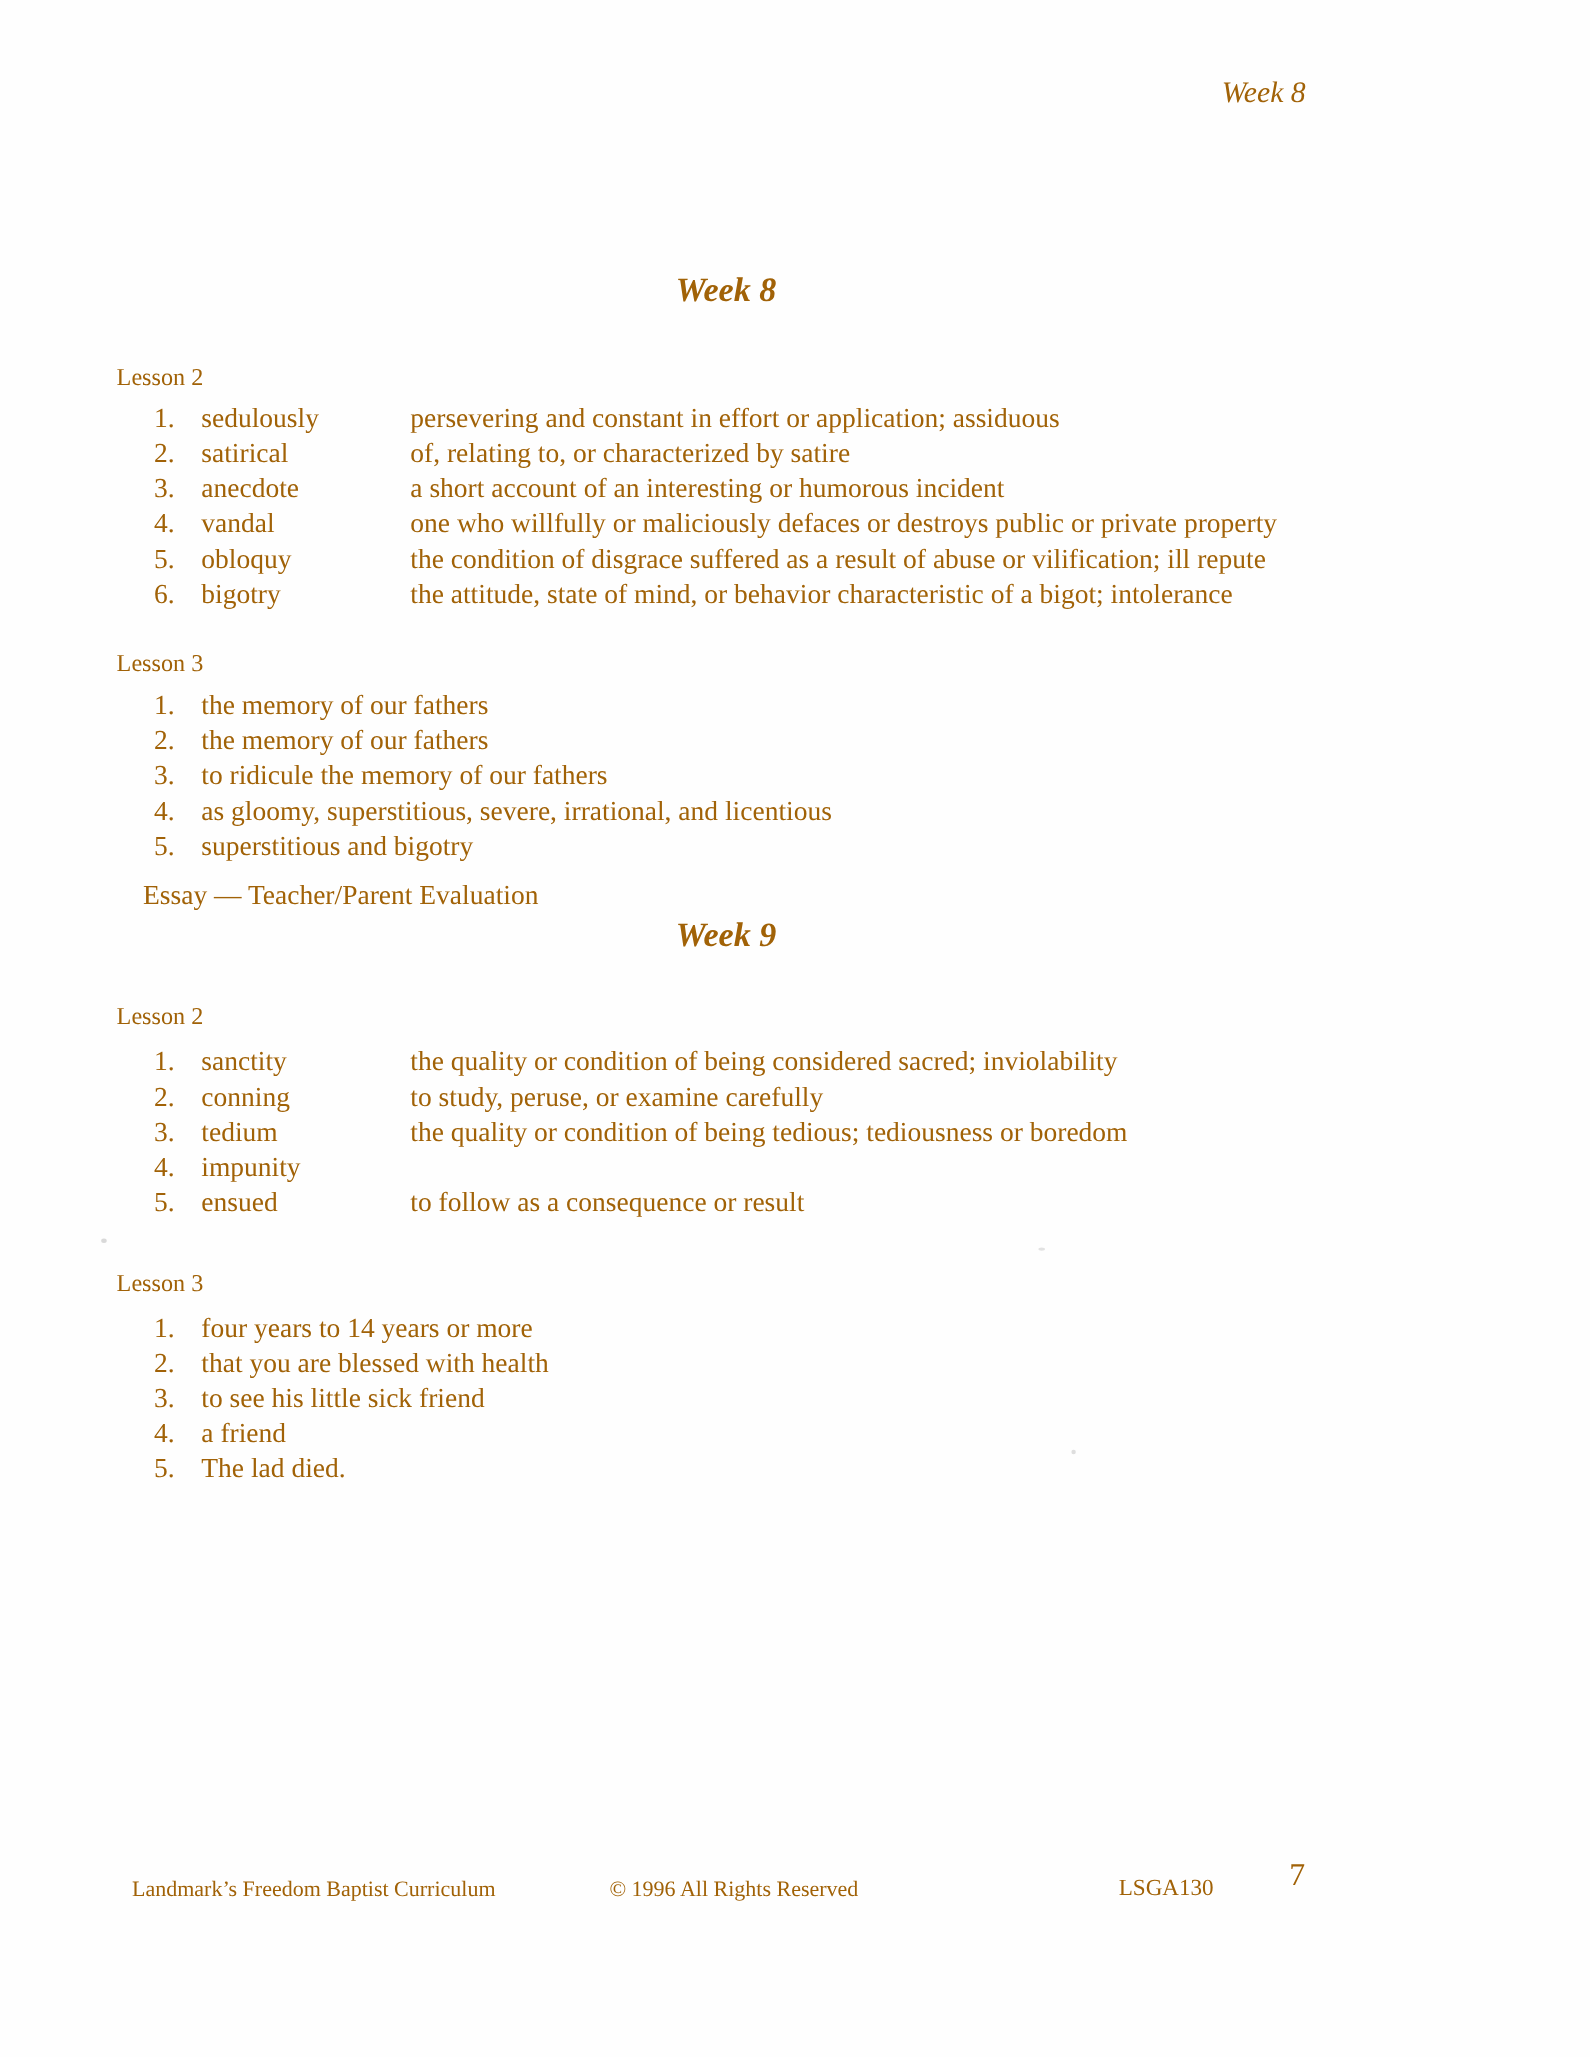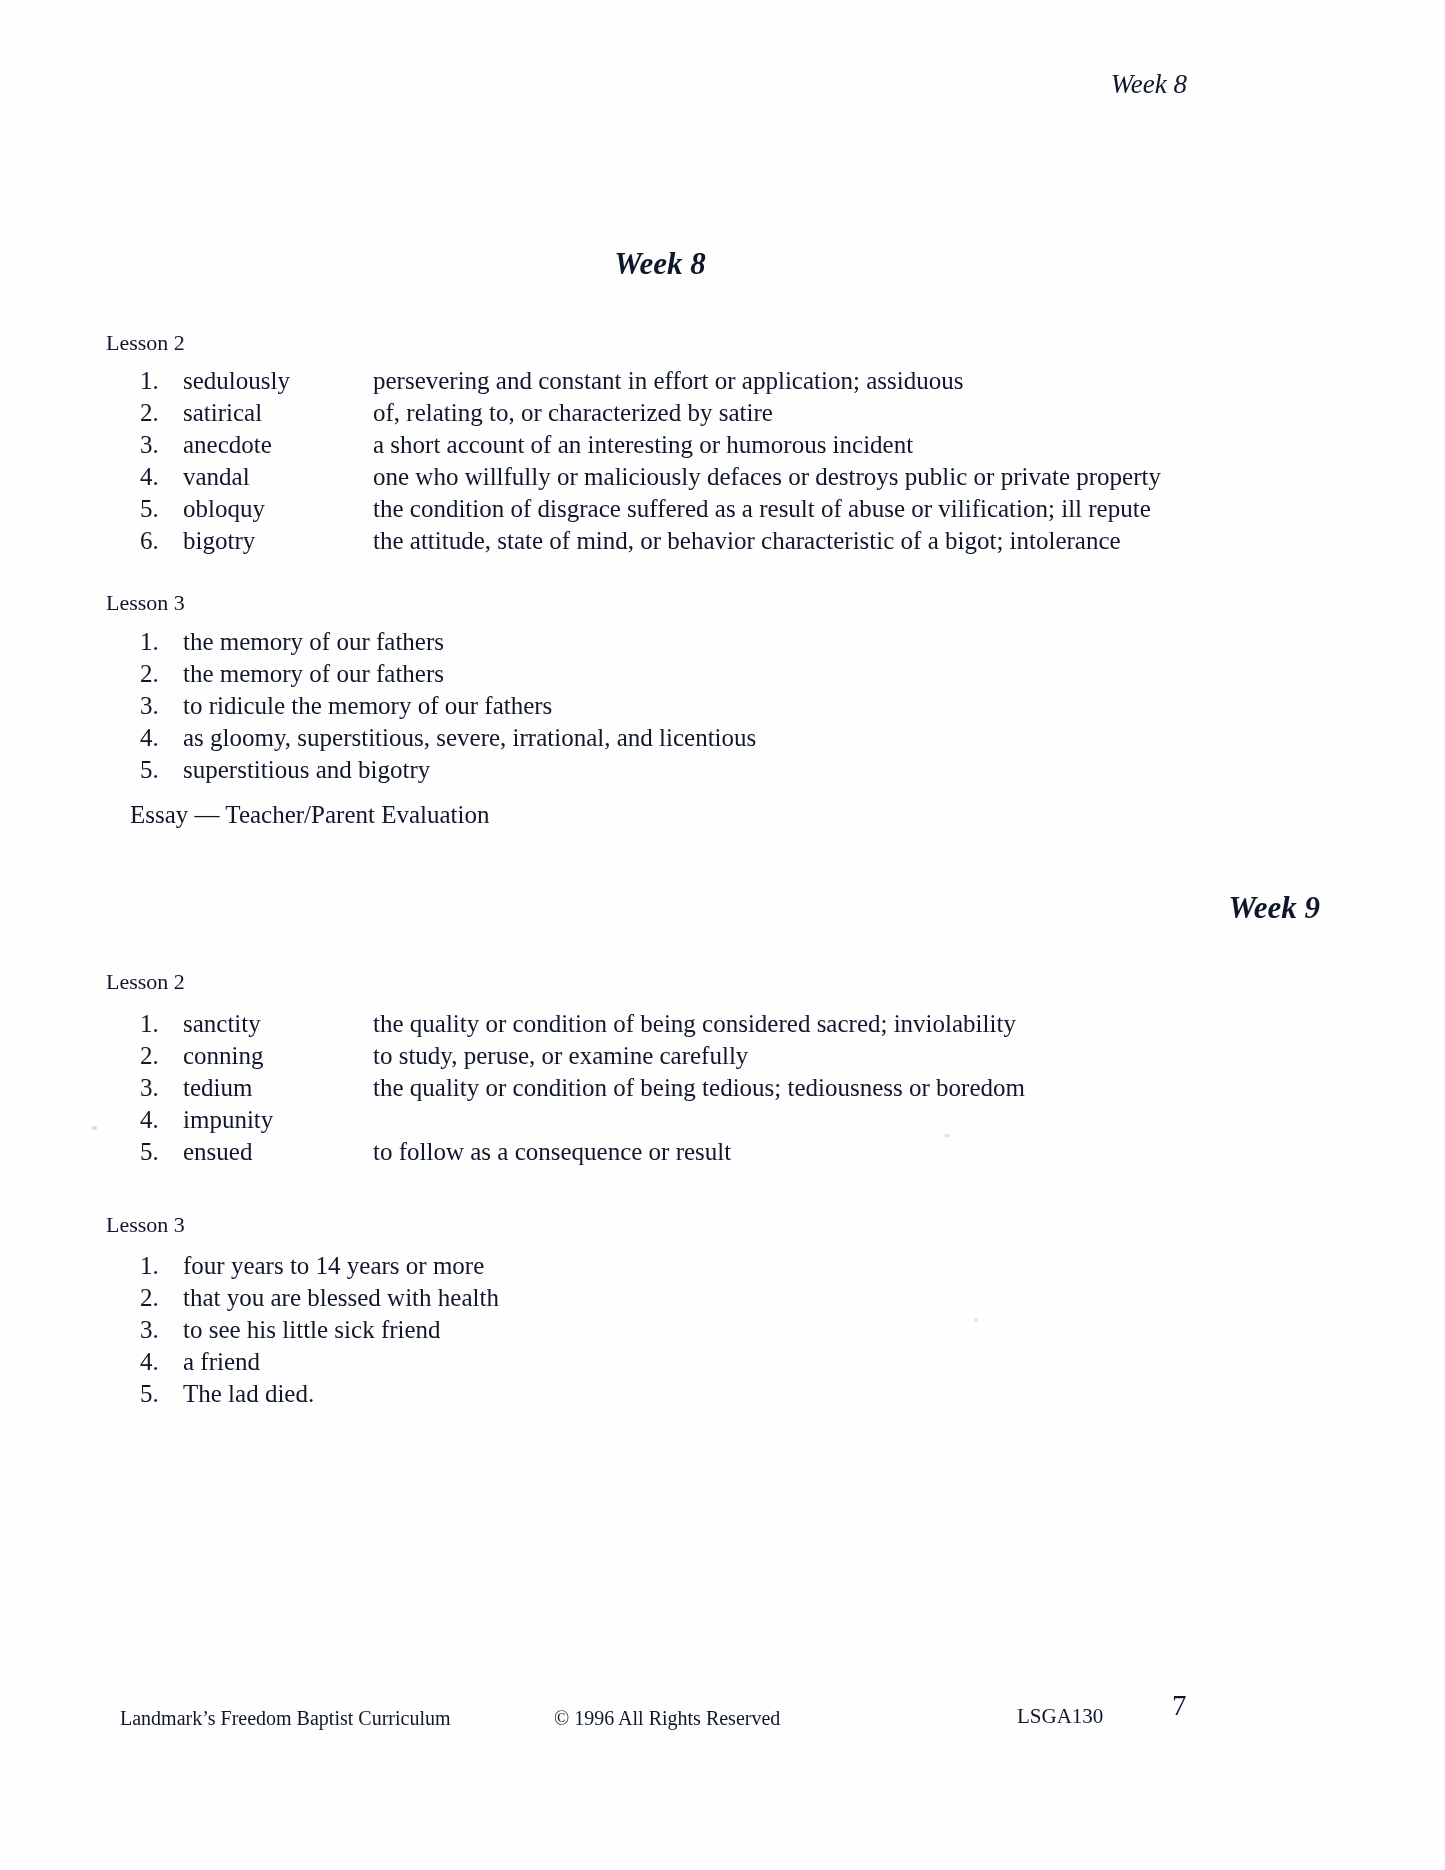--- a/index.html
+++ b/index.html
@@ -2,21 +2,21 @@
 <html><head>
 <meta charset="utf-8">
 <style>
   html,body{margin:0;padding:0;background:#ffffff;}
   .page{
     position:relative;
     width:1445px;
     height:1870px;
     background:#fefefe;
     font-family:"Liberation Serif", serif;
-    color:#0f172a;
+    color:#a16207;
     overflow:hidden;
   }
   .corner-week{
     position:absolute;
     top:70px;
     right:258px;
     font-style:italic;
     font-size:27px;
     line-height:1.1;
   }
@@ -138,21 +138,21 @@
         <div class="ans-row">
           <span>4.</span>
           <span>as gloomy, superstitious, severe, irrational, and licentious</span>
         </div>
         <div class="ans-row">
           <span>5.</span>
           <span>superstitious and bigotry</span>
         </div>
       </div>
       <div class="essay" style="margin-top: 13px;">Essay — Teacher/Parent Evaluation</div>
-      <div class="week-title" style="margin-top: 58px; text-align: right;">Week 9</div>
+      <div class="week-title" style="">Week 9</div>
       <div class="lesson-heading" style="margin-top: 43px;">Lesson 2</div>
       <div class="list" style="margin-top: 12px;">
         <div class="def-row">
           <span>1.</span>
           <span>sanctity</span>
           <span>the quality or condition of being considered sacred; inviolability</span>
         </div>
         <div class="def-row">
           <span>2.</span>
           <span>conning</span>

